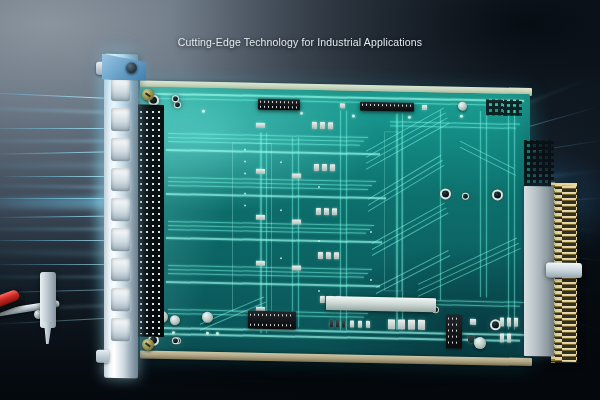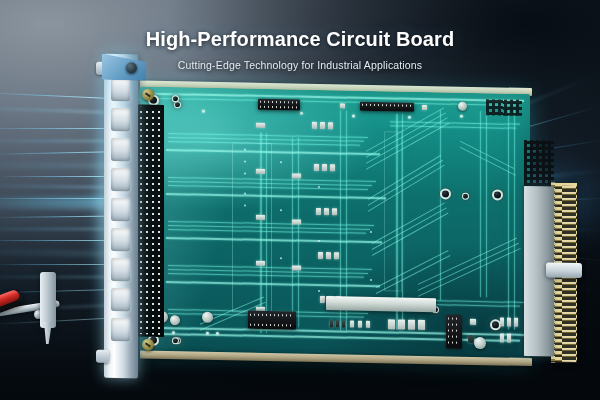--- a/index.html
+++ b/index.html
@@ -463,17 +463,16 @@
     <div class="ej-blk"></div>
     <div class="ej-red"></div>
     <div class="ej-piv"></div>
     <div class="ej-post"></div>
     <div class="ej-post2"></div>
   </div>
 
   <div class="bg-dark-vignette"></div>
 
   <div class="titlewrap">
-    <div class="title">High-Performance Circuit Board</div>
     <div class="subtitle">Cutting-Edge Technology for Industrial Applications</div>
   </div>
 
 </div>
 
 </body></html>

